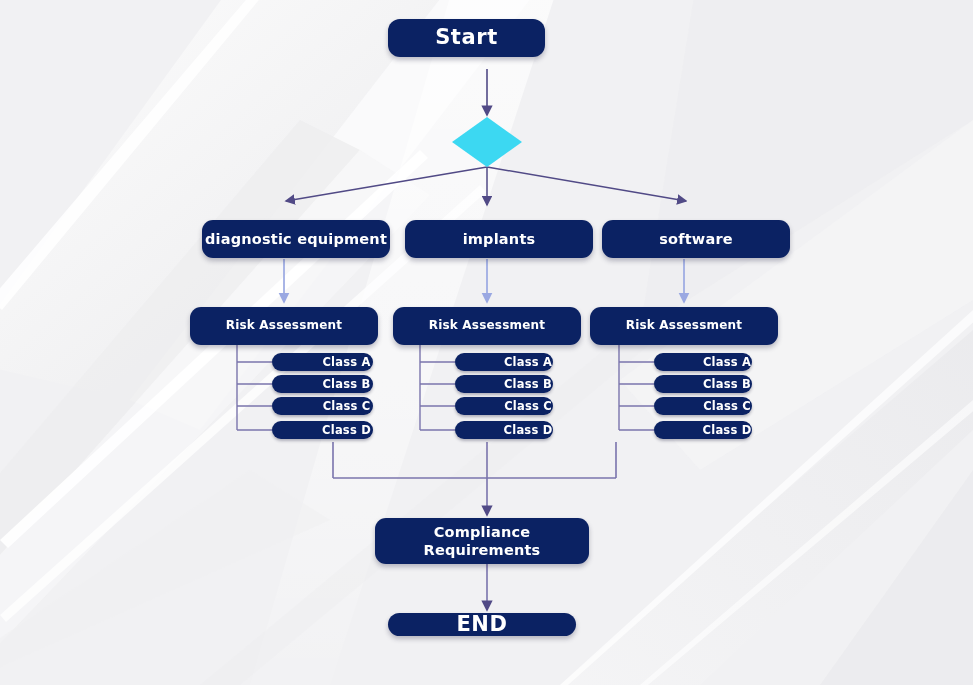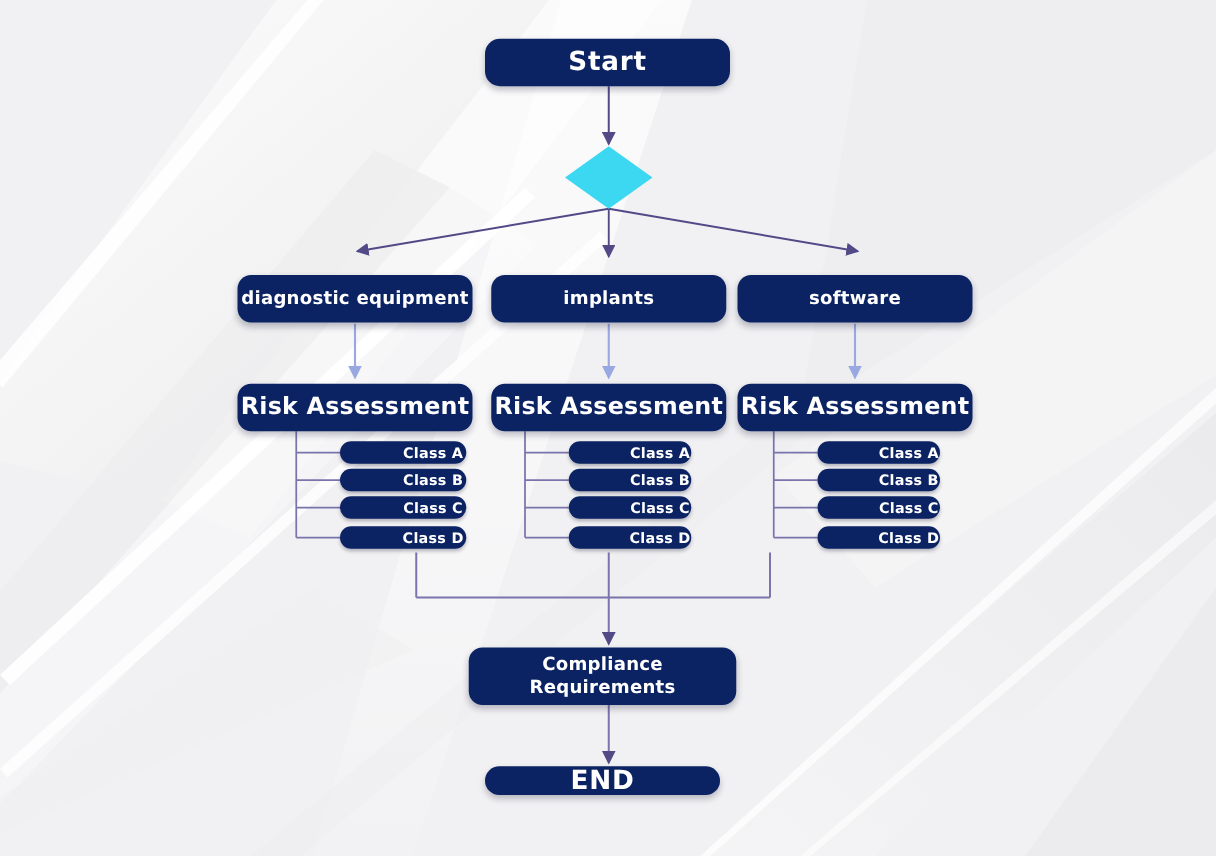--- a/index.html
+++ b/index.html
@@ -52,24 +52,25 @@
     user-select: none;
   }
   .node.terminal {
     border-radius: 12px;
     font-size: 21px;
     letter-spacing: 0.6px;
   }
   .node.category {
     border-radius: 11px;
     font-size: 14.5px;
+    margin-left: 12px;
   }
   .node.risk {
     border-radius: 11px;
-    font-size: 19px;
+    font-size: 12px;
     justify-content: center;
   }
   .node.classbox {
     border-radius: 9px;
     font-size: 11.5px;
     box-shadow: 0 2px 3px rgba(30,30,60,0.30);
     padding-left: 48px;
   }
   .node.process {
     border-radius: 11px;
@@ -183,21 +184,21 @@
 
     <line x1="333" y1="442" x2="333" y2="478" stroke="#7a74ac" stroke-width="1.6"></line>
     <line x1="487" y1="442" x2="487" y2="478" stroke="#7a74ac" stroke-width="1.6"></line>
     <line x1="616" y1="442" x2="616" y2="478" stroke="#7a74ac" stroke-width="1.6"></line>
     <line x1="333" y1="478" x2="616" y2="478" stroke="#7a74ac" stroke-width="1.6"></line>
     <line x1="487" y1="478" x2="487" y2="515" stroke="#7a74ac" stroke-width="1.6" marker-end="url(#arrowDark)"></line>
 
     <line x1="487" y1="564" x2="487" y2="610" stroke="#7a74ac" stroke-width="1.6" marker-end="url(#arrowDark)"></line>
   </svg>
 
-  <div class="node terminal" style="left:388px; top:31px; width:196px; height:38px;">
+  <div class="node terminal" style="left:388px; top:19px; width:157px; height:38px;">
     <span>Start</span>
   </div>
 
   <div class="diamond" style="left:452px; top:117px; width:70px; height:50px;">
     <svg class="shape" viewBox="0 0 70 50" xmlns="http://www.w3.org/2000/svg">
       <polygon points="35,0 70,25 35,50 0,25" fill="#3cd8f2"></polygon>
     </svg>
   </div>
 
   <div class="node category" style="left:190px; top:220px; width:188px; height:38px;">

